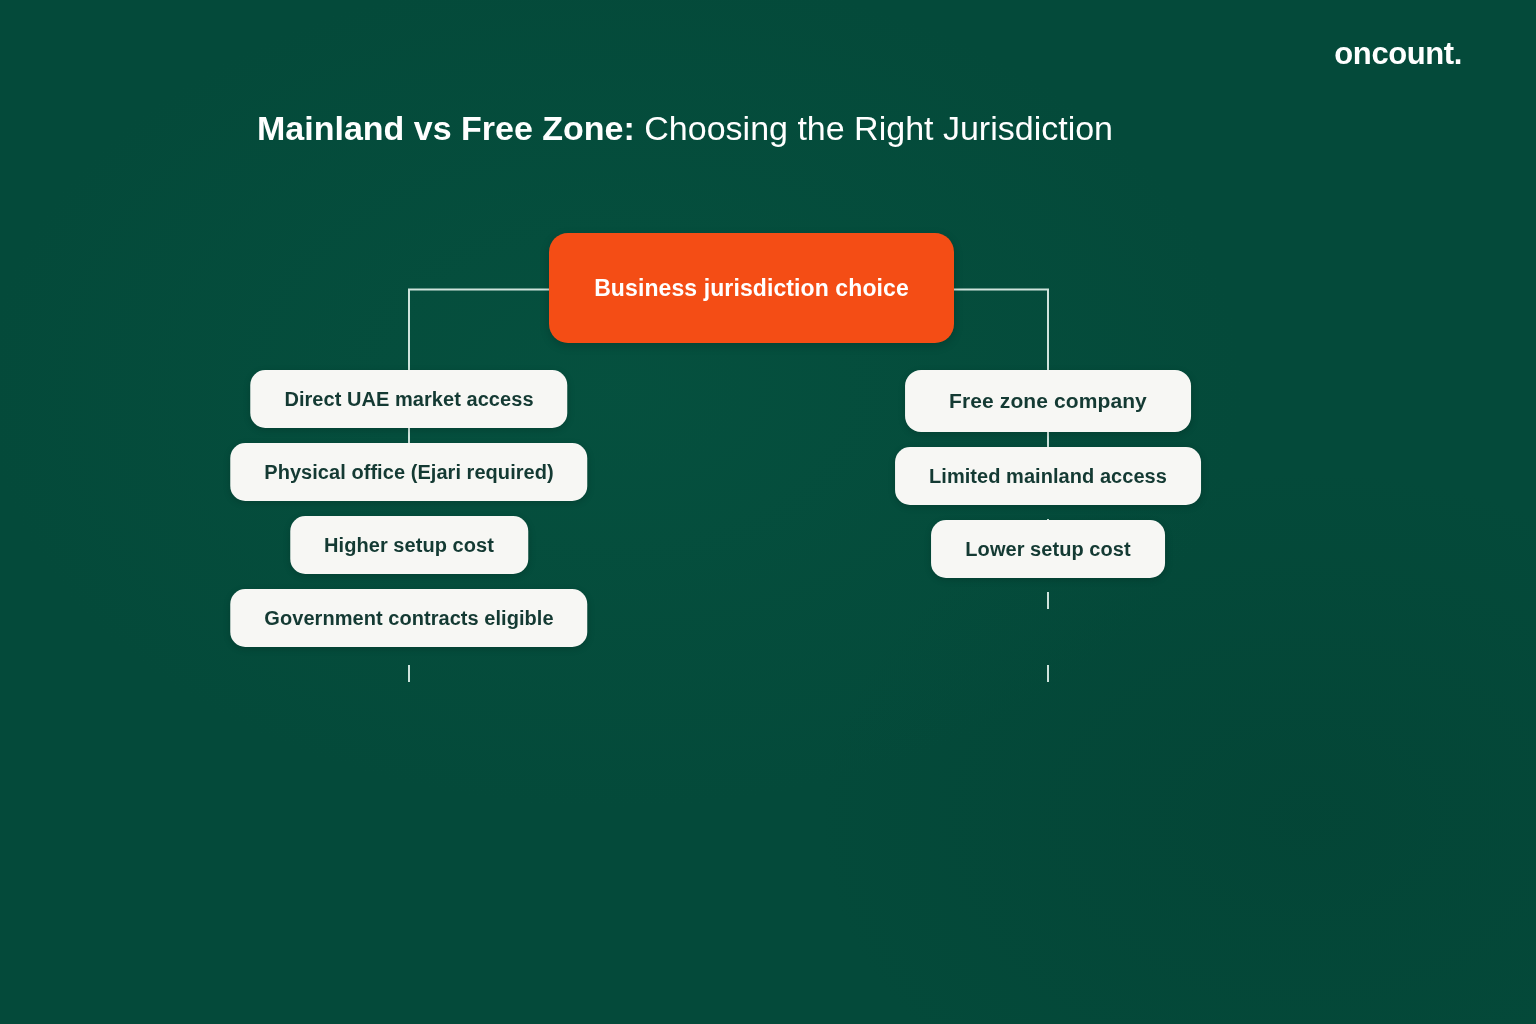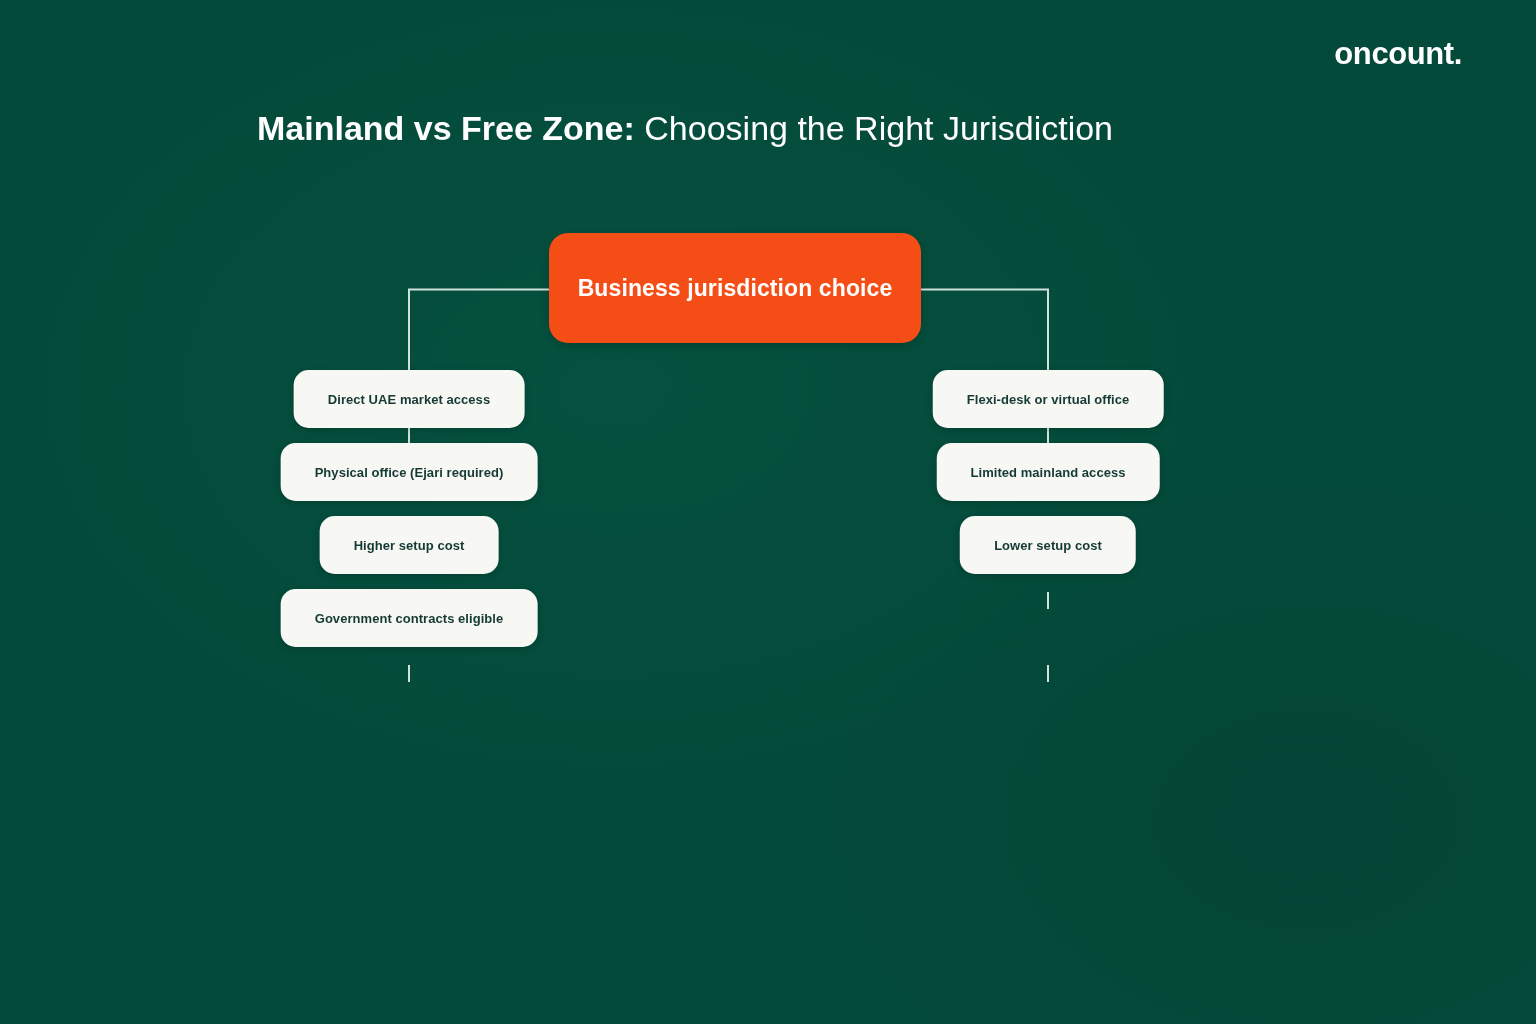--- a/index.html
+++ b/index.html
@@ -57,21 +57,21 @@
     width: 1536px;
     height: 1024px;
     pointer-events: none;
   }
 
   
   .root-node {
     position: absolute;
     left: 549px;
     top: 233px;
-    width: 372px;
+    width: 405px;
     height: 110px;
     border-radius: 19px;
     background: #f44d15;
     color: #ffffff;
     font-size: 23px;
     font-weight: bold;
     line-height: 32px;
     letter-spacing: 0.1px;
     display: flex;
     align-items: center;
@@ -109,21 +109,21 @@
 
   .node-head {
     font-size: 21px;
     font-weight: bold;
     letter-spacing: 0.1px;
     height: 62px;
     border-radius: 16px;
     padding: 0 44px;
   }
   .node-leaf {
-    font-size: 13px;
+    font-size: 20px;
     font-weight: bold;
     letter-spacing: 0.05px;
   }
 </style>
 </head>
 <body>
 
 <div id="stage">
 
   <div class="brand">oncount.</div>
@@ -154,18 +154,18 @@
   <div class="root-node">Business jurisdiction choice</div>
 
   <div class="col col-left">
     <div class="node node-leaf">Direct UAE market access</div>
     <div class="node node-leaf">Physical office (Ejari required)</div>
     <div class="node node-leaf">Higher setup cost</div>
     <div class="node node-leaf">Government contracts eligible</div>
   </div>
 
   <div class="col col-right">
-    <div class="node node-leaf">Flexi-desk or virtual office</div>
+    <div class="node node-head">Free zone company</div>
     <div class="node node-leaf">Limited mainland access</div>
     <div class="node node-leaf">Lower setup cost</div>
   </div>
 
 </div>
 
 </body></html>

